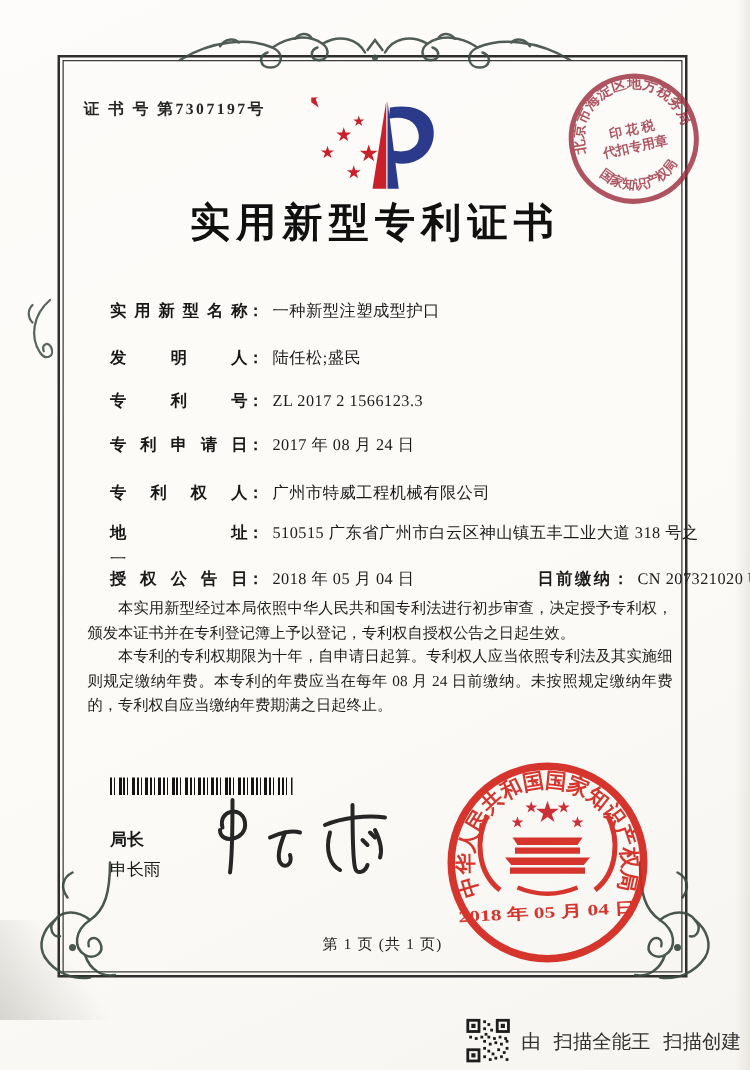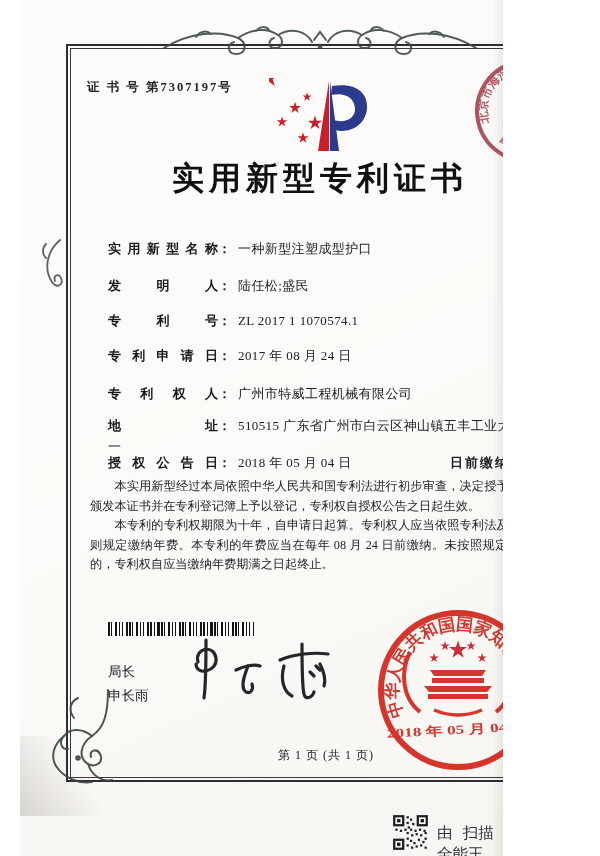--- a/index.html
+++ b/index.html
@@ -1,19 +1,19 @@
 <!DOCTYPE html>
 <html><head>
 <meta charset="utf-8">
 <style>
   * { margin:0; padding:0; box-sizing:border-box; }
   html,body { width:600px; height:856px; }
   body { font-family:"Liberation Serif","DejaVu Serif",serif; background:#ffffff; }
-  .paper { position:relative; width:483px; height:856px; overflow:hidden;
-           background:linear-gradient(155deg,#fdfcfa 0%,#fbfaf7 60%,#f7f5f1 100%);margin-left:20px; }
+  .paper { position:relative; width:600px; height:856px; overflow:hidden;
+           background:linear-gradient(155deg,#fdfcfa 0%,#fbfaf7 60%,#f7f5f1 100%); }
   .shade-bl { position:absolute; left:0; bottom:40px; width:95px; height:80px;
               background:linear-gradient(55deg, rgba(125,120,112,.28), rgba(125,120,112,0) 60%); }
   .shade-r  { position:absolute; right:0; top:0; width:12px; height:100%;
               background:linear-gradient(to left, rgba(140,135,126,.14), rgba(0,0,0,0)); }
   .frame { position:absolute; left:46px; top:44px; width:504px; height:738px;
            border:2px solid #2e2e2e; }
   .frame::after { content:""; position:absolute; inset:2px; border:1px solid #3a3a3a; }
   .ornament { position:absolute; color:#3e4b44; }
   .orn-top { left:140px; top:22px; width:320px; height:46px; }
   .orn-bl  { left:14px;  top:688px; width:82px; height:102px; }
@@ -34,21 +34,21 @@
   .grant-right { position:absolute; left:342px; top:0; white-space:nowrap; }
   .grant-right .glabel { font-weight:bold; letter-spacing:2px; }
   .paras { position:absolute; left:70px; top:477px; width:468px; font-size:12.2px;
            line-height:19.6px; color:#1e1e1e; text-align:justify; }
   .paras p { text-indent:2em; }
   .barcode { position:absolute; left:88px; top:622px; width:146px; height:14px;
              background-image:repeating-linear-gradient(90deg,
                #141414 0px,#141414 1.6px, transparent 1.6px, transparent 3.2px,
                #141414 3.2px,#141414 4.1px, transparent 4.1px, transparent 6.9px,
                #141414 6.9px,#141414 9.2px, transparent 9.2px, transparent 10.6px); }
-  .sig-title { position:absolute; left:88px; top:663px; font-size:13.5px; font-weight:normal; color:#1a1a1a;text-align:center; }
+  .sig-title { position:absolute; left:88px; top:663px; font-size:13.5px; font-weight:bold; color:#1a1a1a;text-align:center; }
   .sig-name  { position:absolute; left:88px; top:687px; font-size:13.5px; font-weight:normal; color:#1a1a1a; }
   .sig-hand  { position:absolute; left:150px; top:636px; width:182px; height:86px; }
   .seal  { position:absolute; left:354px; top:606px; width:168px; height:168px; opacity:.93; }
   .stamp { position:absolute; left:452px; top:56px; width:110px; height:110px; opacity:.82;
            transform:rotate(-12deg); }
   .page-footer { position:absolute; left:0; top:747px; width:600px; text-align:center;
                  font-size:12px; color:#222; letter-spacing:1px;padding-left:12px; }
   .qr { position:absolute; left:372px; top:814px; width:37px; height:37px; }
   .scan-text { position:absolute; left:417px; top:823px; font-size:15.5px; color:#303030;
                font-family:"Liberation Sans","DejaVu Sans",sans-serif; word-spacing:6px; }
@@ -128,21 +128,21 @@
 
   <div class="title">实用新型专利证书</div>
 
   <div class="frow" style="top:238px">
     <span class="flabel">实用新型名称</span><span class="fcolon">：</span><span class="fvalue">一种新型注塑成型护口</span>
   </div>
   <div class="frow" style="top:275px">
     <span class="flabel">发明人</span><span class="fcolon">：</span><span class="fvalue">陆任松;盛民</span>
   </div>
   <div class="frow" style="top:310px">
-    <span class="flabel">专利号</span><span class="fcolon">：</span><span class="fvalue">ZL 2017 1 1070574.1</span>
+    <span class="flabel">专利号</span><span class="fcolon">：</span><span class="fvalue">ZL 2017 2 1566123.3</span>
   </div>
   <div class="frow" style="top:345px">
     <span class="flabel">专利申请日</span><span class="fcolon">：</span><span class="fvalue">2017 年 08 月 24 日</span>
   </div>
   <div class="frow" style="top:383px">
     <span class="flabel">专利权人</span><span class="fcolon">：</span><span class="fvalue">广州市特威工程机械有限公司</span>
   </div>
   <div class="frow frow-wrap" style="top:415px">
     <span class="flabel">地址</span><span class="fcolon">：</span><span class="fvalue">510515 广东省广州市白云区神山镇五丰工业大道 318 号之一</span>
   </div>

